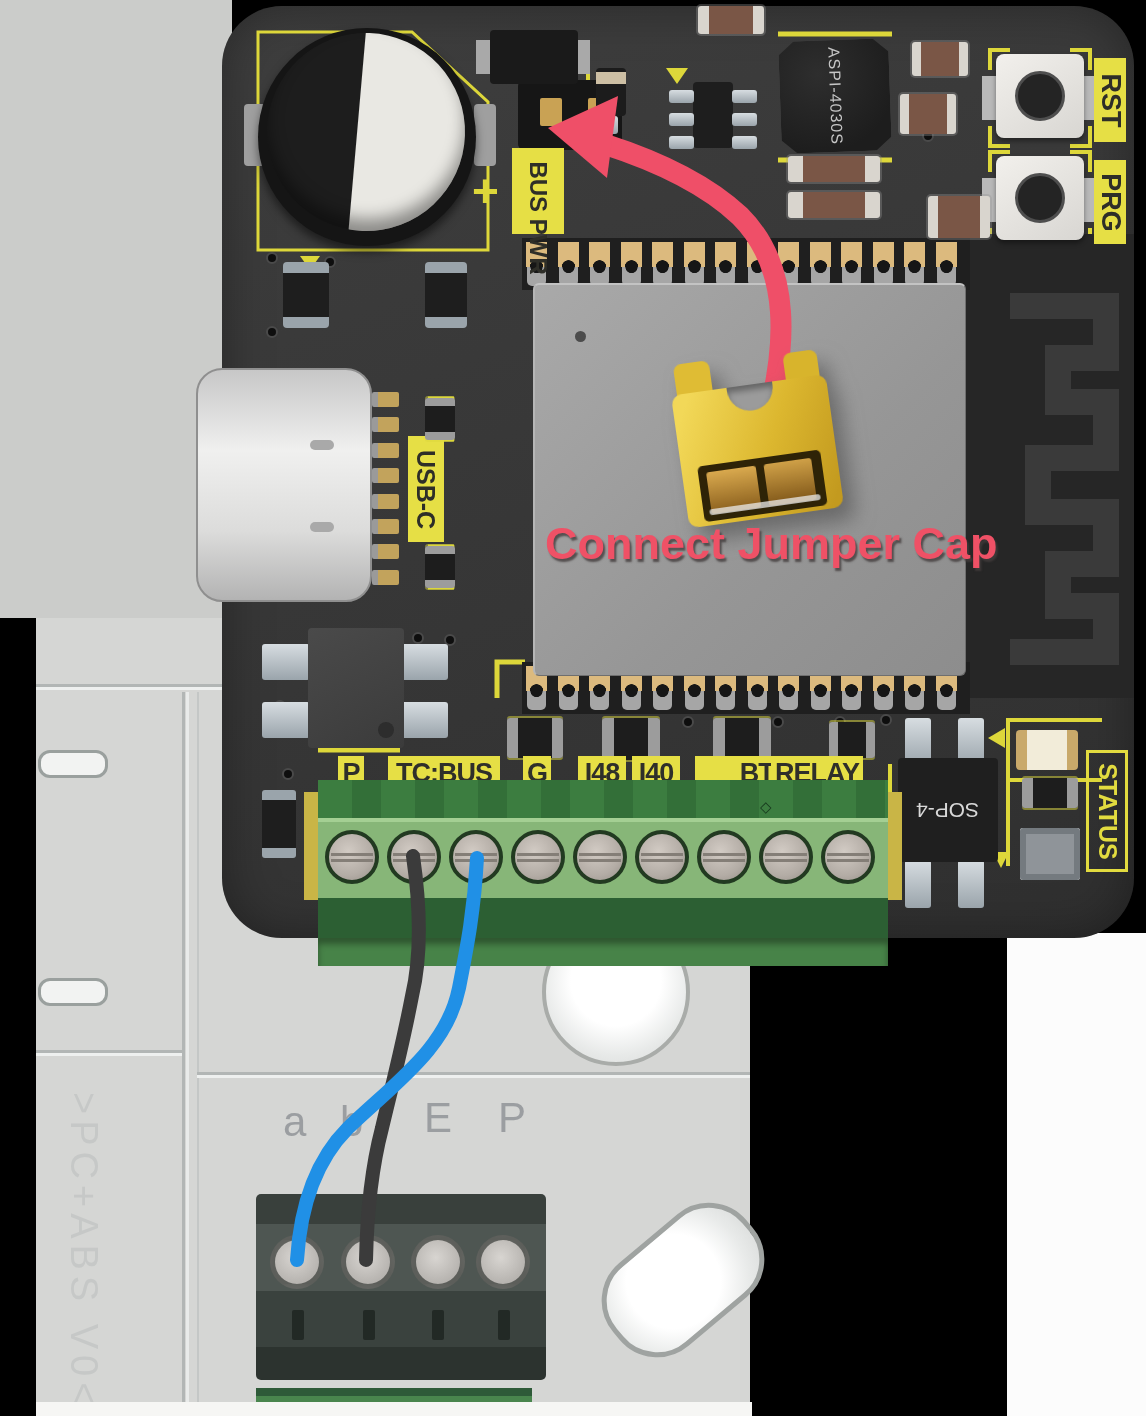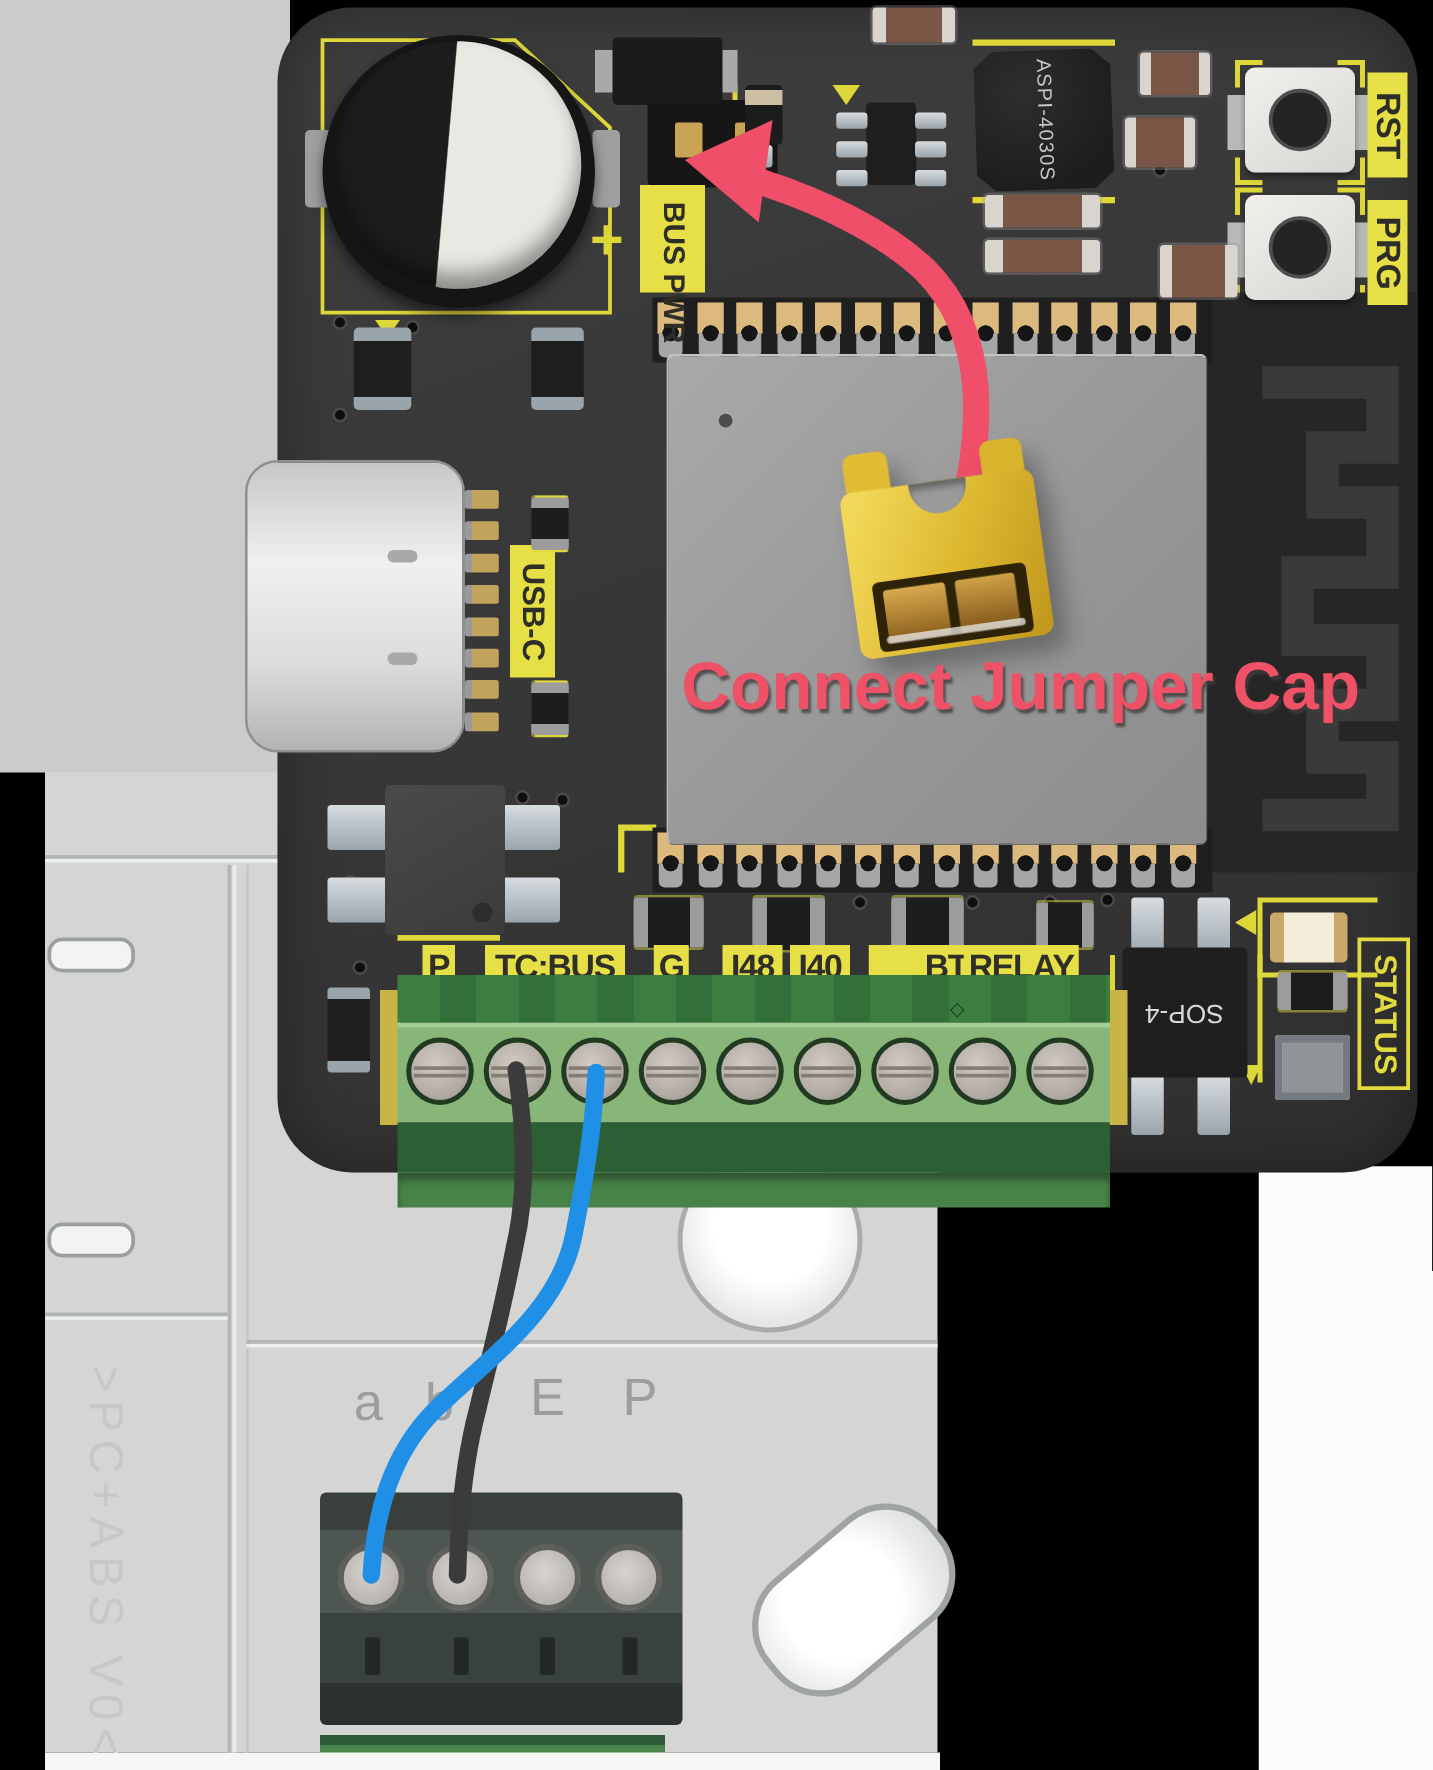--- a/index.html
+++ b/index.html
@@ -33,21 +33,21 @@
     background:radial-gradient(circle at 45% 40%, #d8d5d1, #b6b3af 72%);border:5px solid rgba(18,24,20,.55);}
   .bslot{position:absolute;top:116px;width:12px;height:30px;background:#222925;border-radius:2px;}
   
   .res{position:absolute;border-radius:3px;
     background:linear-gradient(90deg,#d9d5ce 0 16%,#7a5646 16% 84%,#d9d5ce 84%);
     box-shadow:0 0 0 2px rgba(150,150,150,.35);}
   .capchip{position:absolute;border-radius:3px;
     background:linear-gradient(90deg,#9c9c9c 0 20%,#1d1d1d 20% 80%,#9c9c9c 80%);
     box-shadow:0 2px 0 rgba(220,215,60,.5), 0 -2px 0 rgba(220,215,60,.5);}
   .grayPin{position:absolute;background:linear-gradient(180deg,#d7dde1,#9aa4ab);border-radius:3px;}
-  .annotation{color:#ef5166;font-size:54px;font-weight:600;letter-spacing:0;
+  .annotation{color:#ef5166;font-size:45px;font-weight:600;letter-spacing:0;
     text-shadow:2px 3px 2px rgba(66,60,60,.8);white-space:nowrap;}
   .bgletter{position:absolute;color:#9b9ea1;font-size:42px;}
   svg{display:block;}
 </style>
 </head>
 <body>
 
 <div id="stage">
 
   <div class="abs" style="left:0;top:0;width:232px;height:688px;background:#cbccca;"></div>

